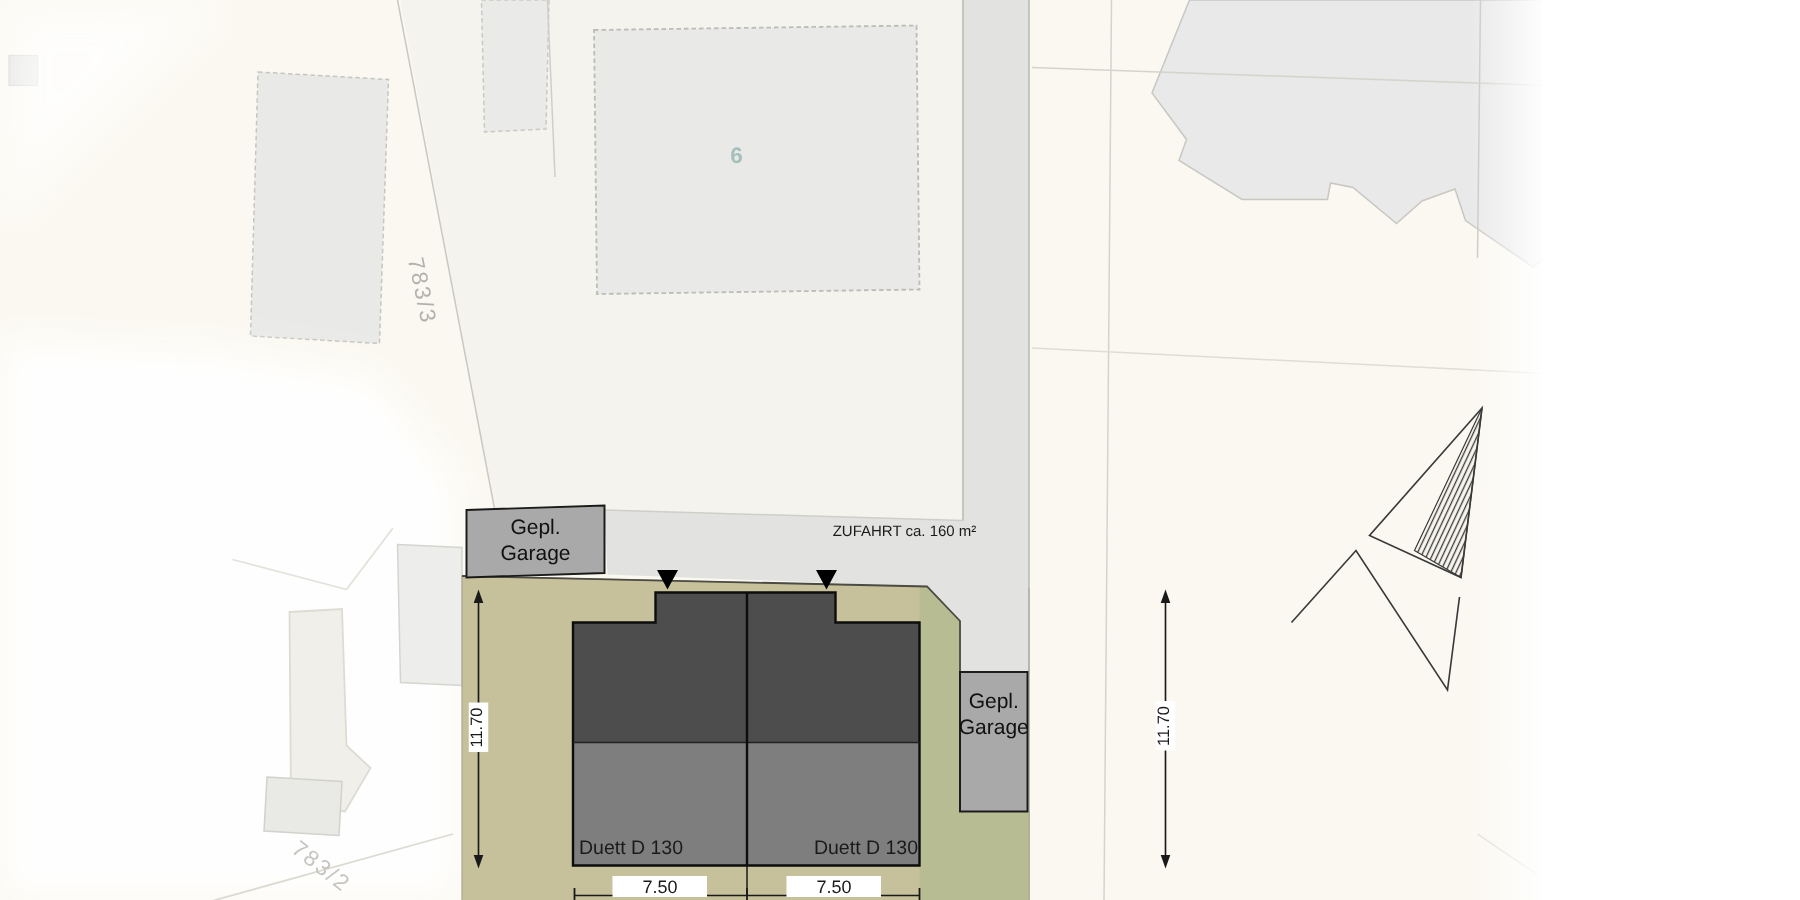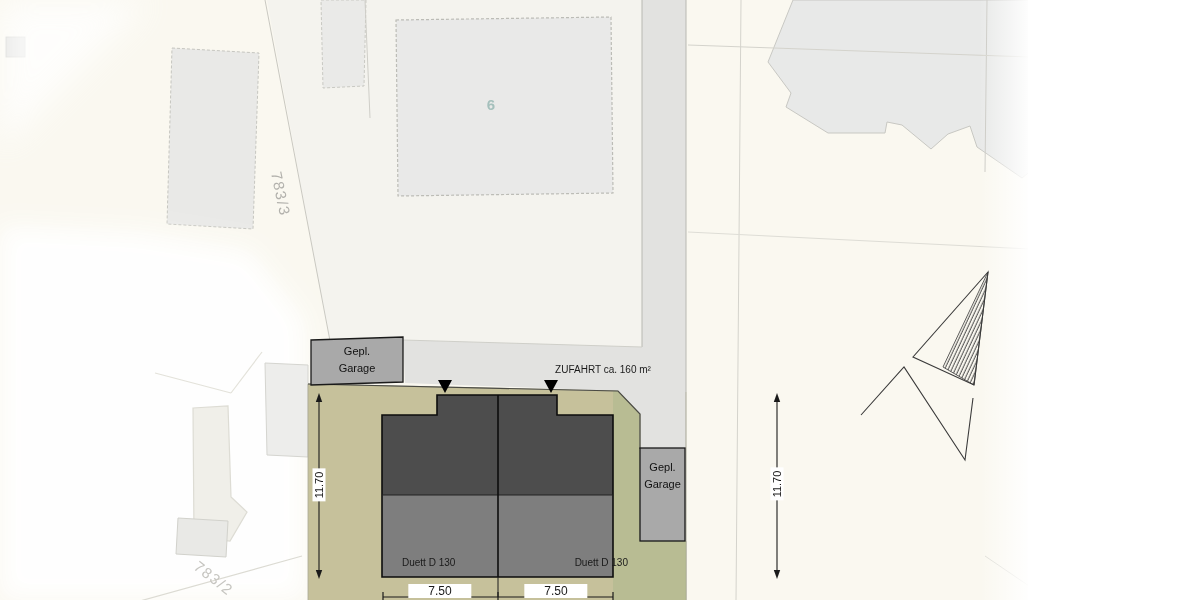--- a/index.html
+++ b/index.html
@@ -9,24 +9,24 @@
   }
   #plan-svg{position:absolute;left:0;top:0;}
   .lbl{
     position:absolute;white-space:nowrap;color:#1a1a1a;
     transform:translate(-50%,-50%);
   }
   .lbl-parcel{font-size:15px;letter-spacing:1.5px;color:#b2b1ac;}
   .lbl-parcel2{font-size:15px;letter-spacing:1.5px;color:#c6c5c0;}
   .lbl-housenum{font-size:15px;font-weight:bold;color:#a5c0bc;}
   .lbl-zufahrt{font-size:10px;}
-  .lbl-duett{font-size:10px;transform:none;margin-left:16px;}
+  .lbl-duett{font-size:13px;transform:none;}
   .garage-lbl{
     position:absolute;display:flex;flex-direction:column;align-items:center;
-    justify-content:flex-start;font-size:11px;line-height:17px;color:#111;
+    justify-content:flex-start;font-size:14px;line-height:17px;color:#111;
   }
   .dim{
     font-size:11px;background:#ffffff;padding:0 3px;line-height:13px;
   }
   .dim-h{font-size:12px;background:#ffffff;padding:0 20px;line-height:14px;}
   .rot-n90{transform:translate(-50%,-50%) rotate(-90deg);}
   .rot-78{transform:translate(-50%,-50%) rotate(78deg);}
   .rot-38{transform:translate(-50%,-50%) rotate(38deg);}
 </style>
 </head>
@@ -143,21 +143,21 @@
       <polyline points="861,415 904,367 965,460 973,398"></polyline>
     </g>
   </svg>
 
   <div class="lbl lbl-parcel rot-78" style="left:281px;top:194px;">783/3</div>
 
   <div class="lbl lbl-parcel2 rot-38" style="left:214px;top:578px;">783/2</div>
 
   <div class="lbl lbl-housenum" style="left:491px;top:104px;">6</div>
 
-  <div class="lbl lbl-zufahrt" style="left:603px;top:369px;">ZUFAHRT ca. 160 m²</div>
+  <div class="lbl lbl-zufahrt" style="left:603px;top:355px;">ZUFAHRT ca. 160 m²</div>
 
   <div class="garage-lbl" style="left:311px;top:343px;width:92px;height:40px;">
     <span>Gepl.</span>
     <span>Garage</span>
   </div>
 
   <div class="garage-lbl" style="left:640px;top:459px;width:45px;height:40px;">
     <span>Gepl.</span>
     <span>Garage</span>
   </div>

